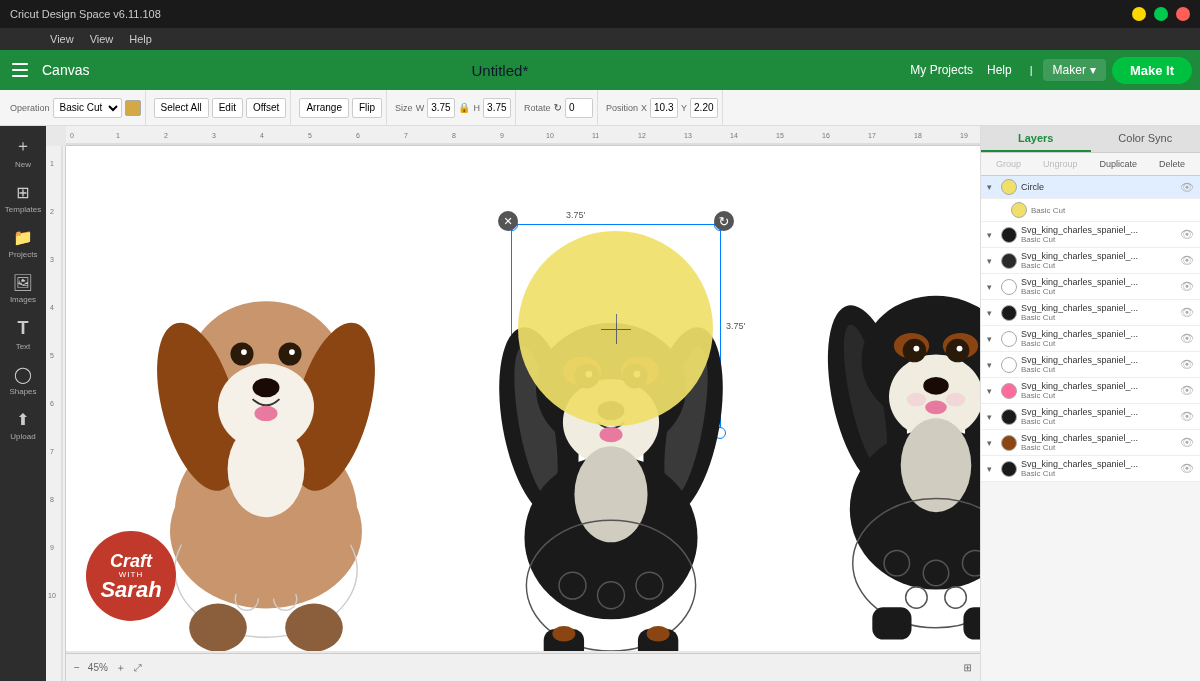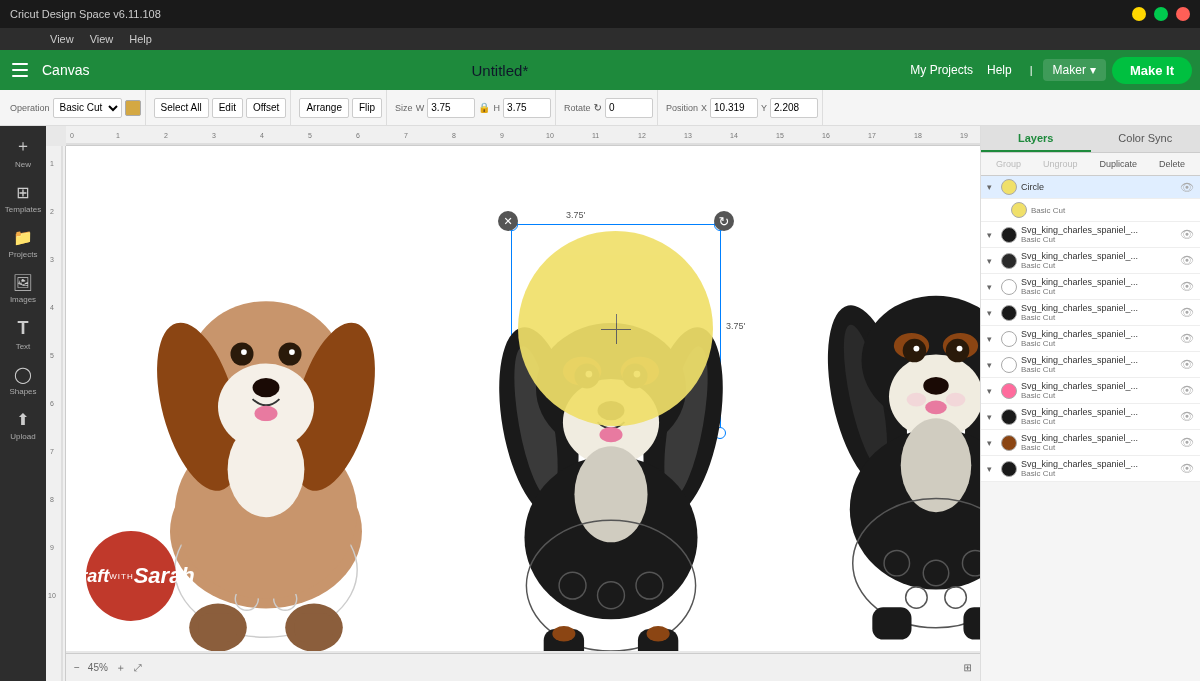--- a/index.html
+++ b/index.html
@@ -61,21 +61,21 @@
       display: flex;
       align-items: center;
       padding: 0 6px;
       gap: 4px;
       font-size: 10px;
       color: #444;
     }
     .toolbar-group { display: flex; align-items: center; gap: 3px; padding: 0 4px; border-right: 1px solid #ddd; height: 100%; }
     .toolbar-label { color: #666; font-size: 9px; white-space: nowrap; }
     .toolbar-select { font-size: 10px; border: 1px solid #ccc; border-radius: 2px; padding: 1px 2px; background: white; height: 20px; }
-    .toolbar-input { width: 48px; font-size: 10px; border: 1px solid #ccc; border-radius: 2px; padding: 1px 3px; height: 20px; }
+    .toolbar-input { width: 28px; font-size: 10px; border: 1px solid #ccc; border-radius: 2px; padding: 1px 3px; height: 20px; }
     .toolbar-btn { font-size: 10px; border: 1px solid #ccc; border-radius: 2px; padding: 2px 6px; background: white; cursor: pointer; height: 20px; white-space: nowrap; }
     .color-swatch { width: 16px; height: 16px; border-radius: 2px; border: 1px solid #aaa; background: #d4a843; }
 
     
     #main-content {
       display: flex;
       height: calc(681px - 28px - 22px - 40px - 36px);
     }
 
     
@@ -194,21 +194,21 @@
     
     #watermark {
       position: absolute;
       bottom: 30px;
       left: 20px;
       width: 90px;
       height: 90px;
       border-radius: 50%;
       background: #c0392b;
       display: flex;
-      flex-direction: row;
+      flex-direction: column;
       align-items: center;
       justify-content: center;
       color: white;
     }
     #watermark .craft { font-size: 18px; font-style: italic; font-weight: 700; line-height: 1; }
     #watermark .with { font-size: 8px; text-transform: uppercase; letter-spacing: 1px; }
     #watermark .sarah { font-size: 22px; font-style: italic; font-weight: 700; line-height: 1; }
 
     
     .dog-svg { width: 100%; height: 100%; }

